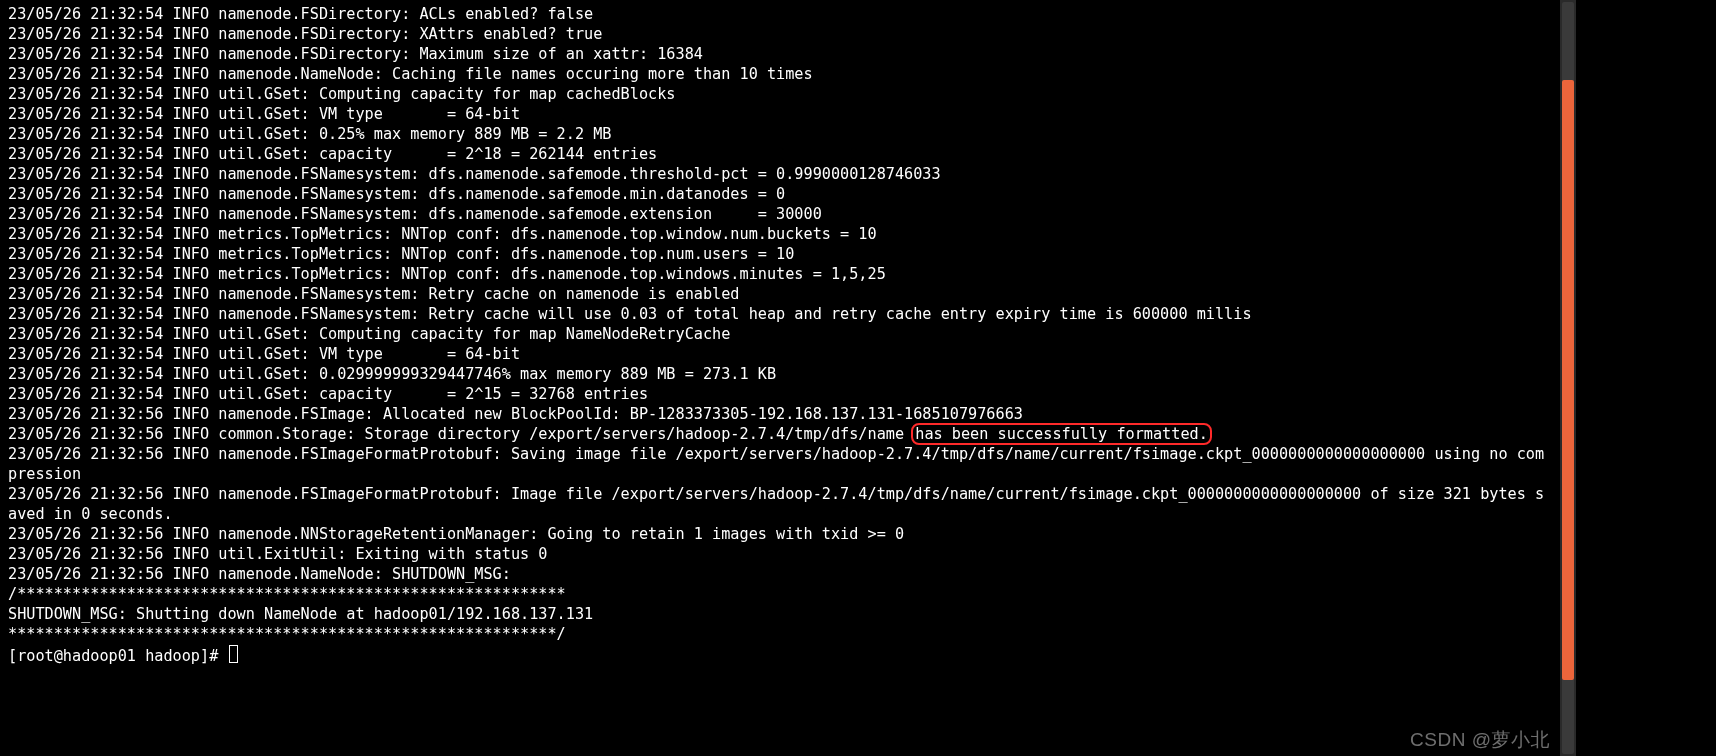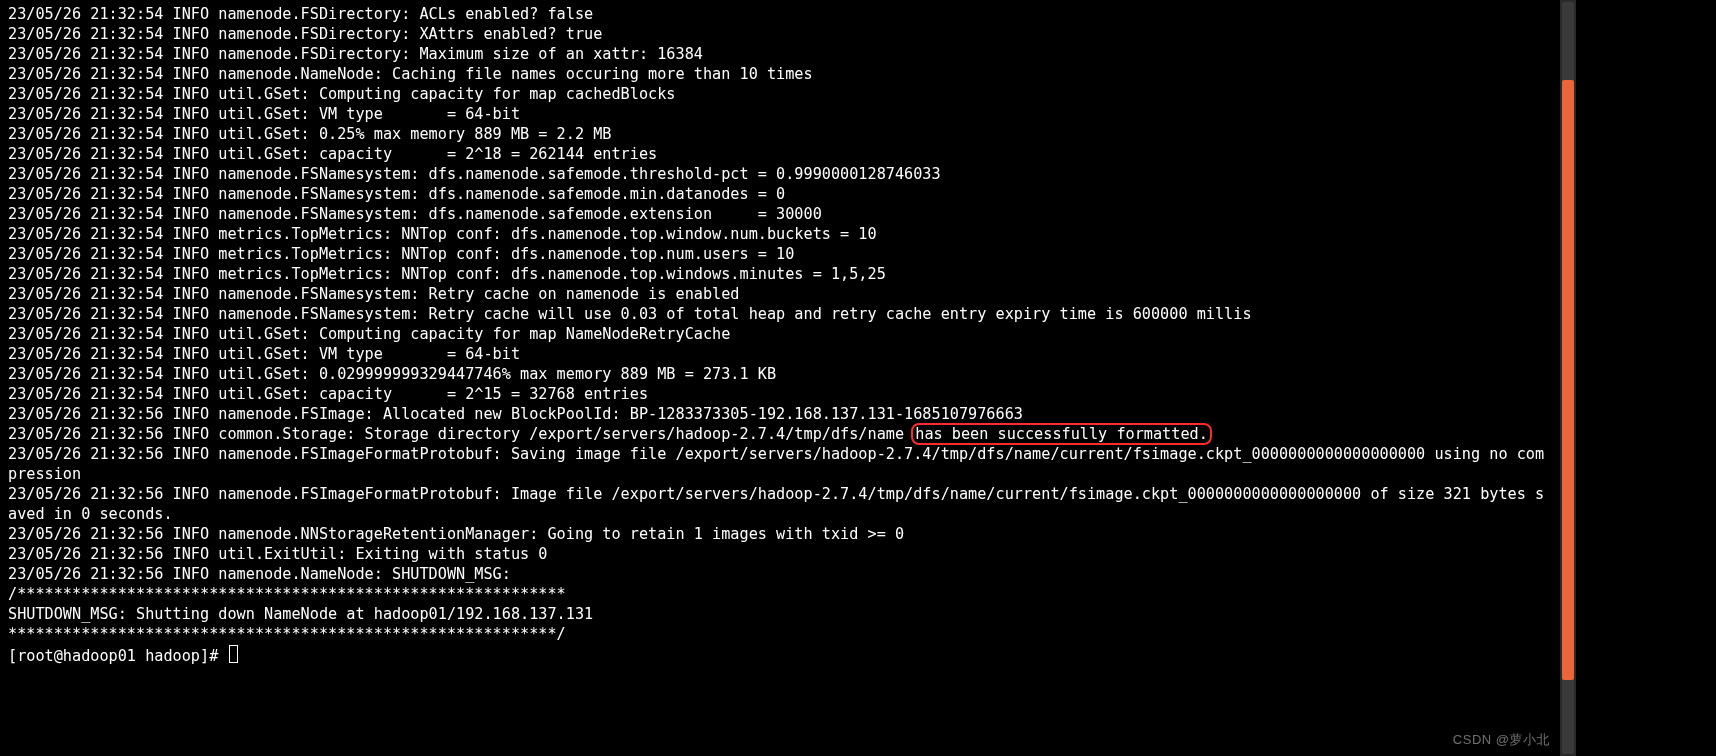--- a/index.html
+++ b/index.html
@@ -48,21 +48,21 @@
     vertical-align: -2px;
     margin-left: 2px;
     box-sizing: border-box;
   }
   .watermark {
     position: absolute;
     right: 26px;
     bottom: 6px;
     color: rgba(200,200,200,0.55);
     font-family: sans-serif;
-    font-size: 13px;
+    font-size: 19px;
     letter-spacing: 0.5px;
     pointer-events: none;
   }
   
   .scrollbar {
     position: absolute;
     right: 0; top: 0;
     width: 16px; height: 756px;
     background: #2a2a2a;
   }

